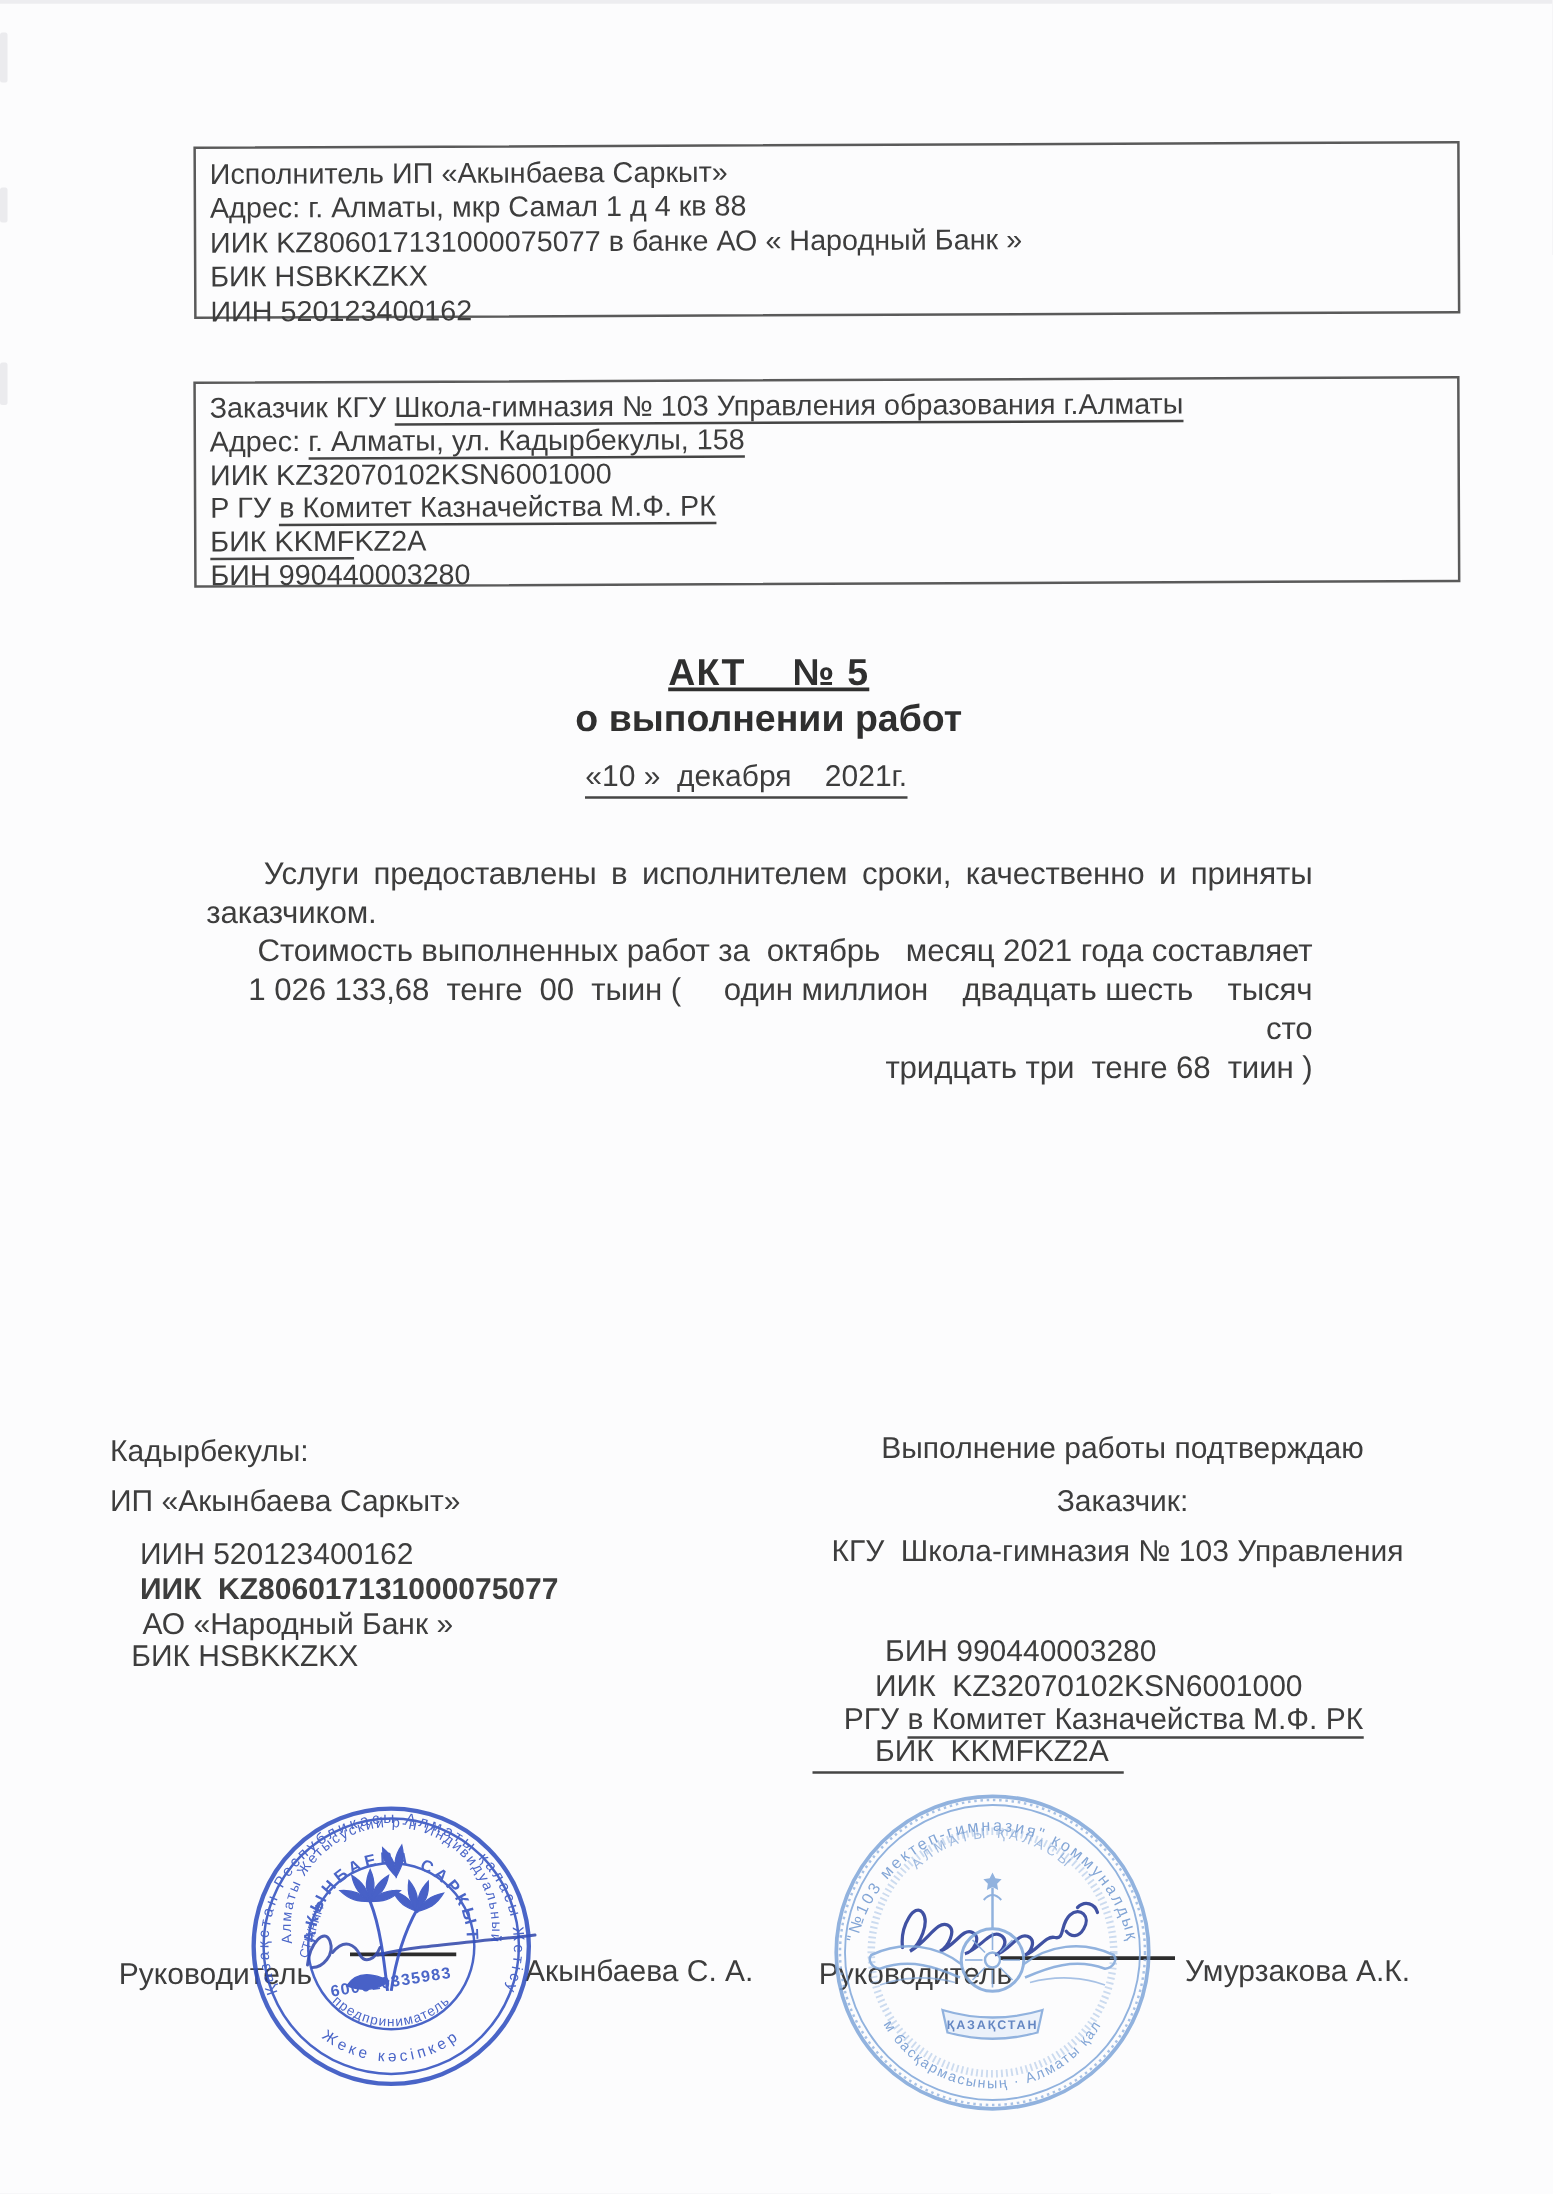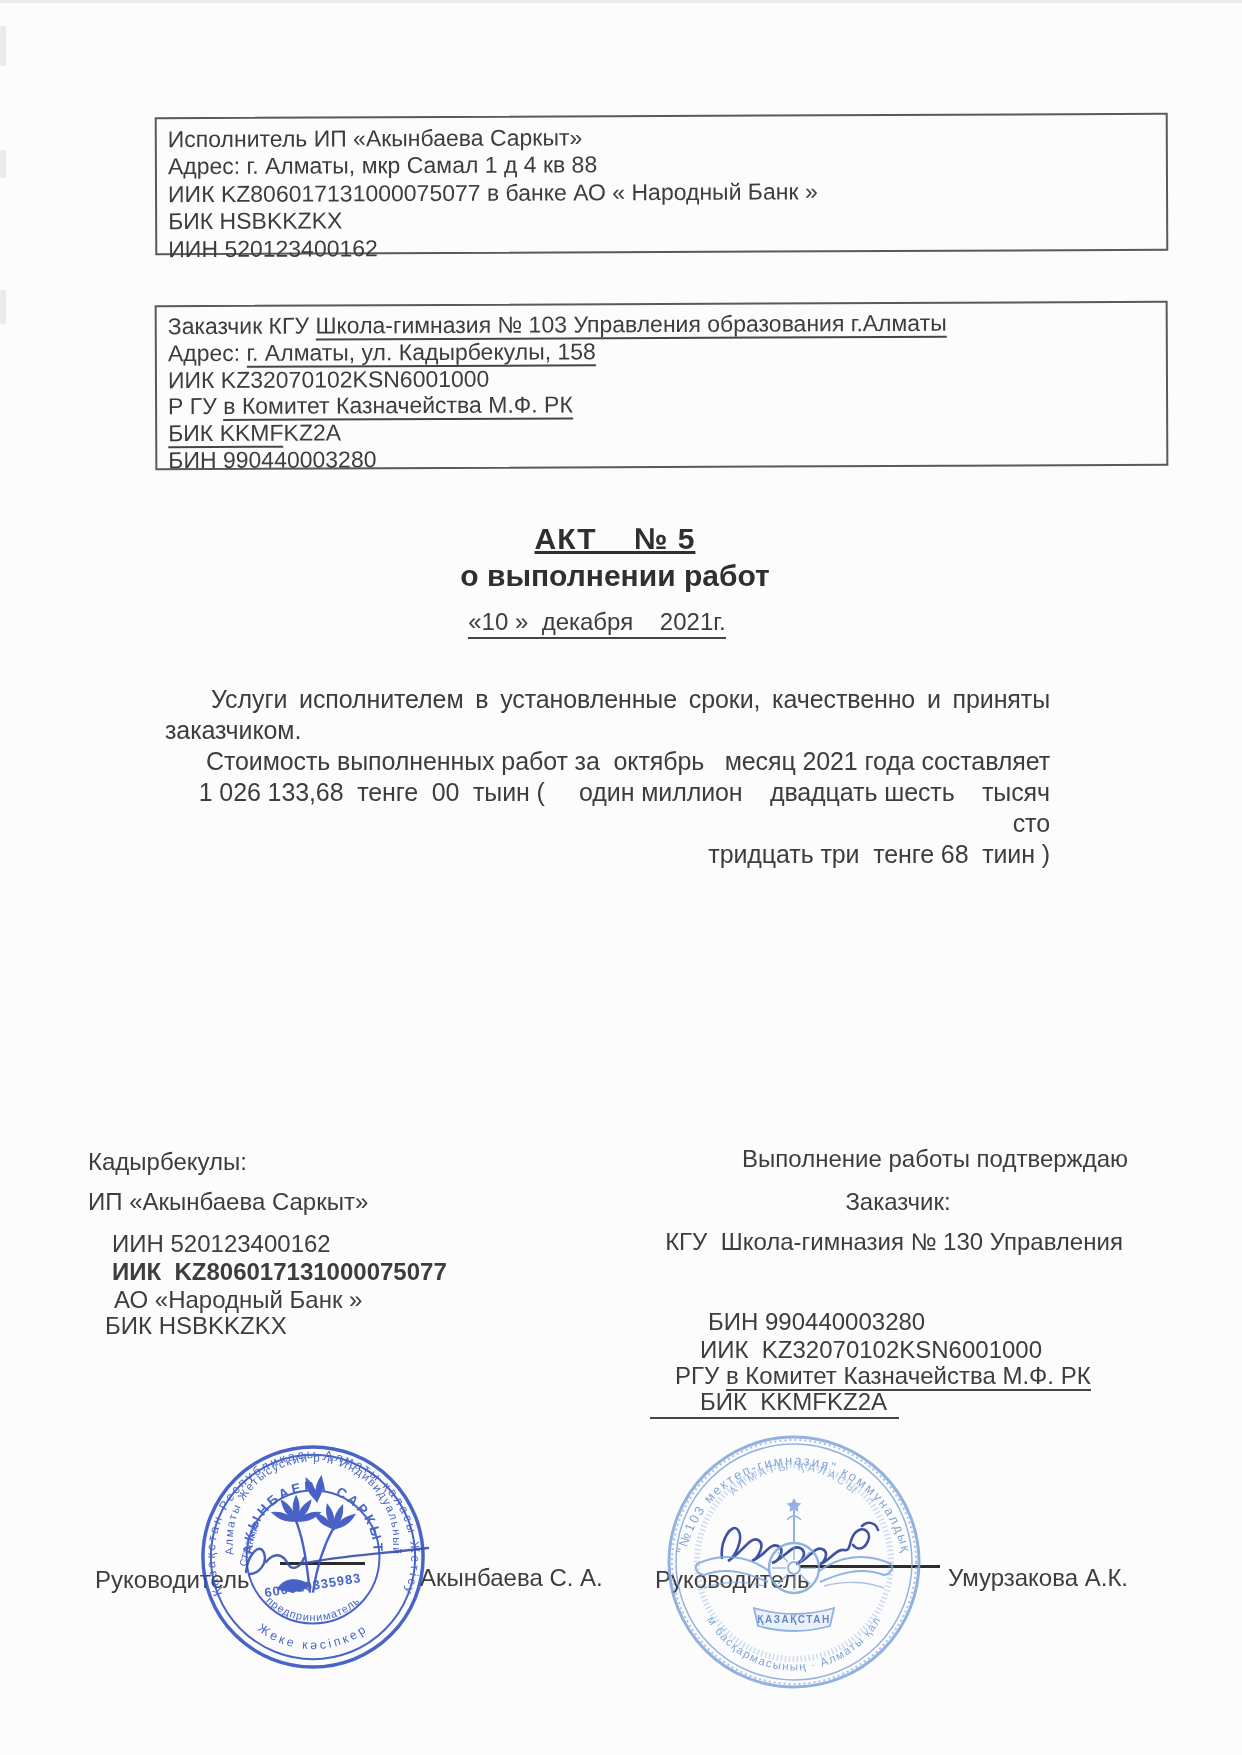--- a/index.html
+++ b/index.html
@@ -72,36 +72,36 @@
     <div class="bline"><span>Р ГУ </span><span class="useg">в Комитет Казначейства М.Ф. РК</span></div>
     <div class="bline"><span class="useg">БИК KKMF</span><span>KZ2A</span></div>
     <div class="bline"><span>БИН 990440003280</span></div>
   </div>
 
   <div class="title1">АКТ    № 5</div>
   <div class="title2">о выполнении работ</div>
   <div class="docdate"><span>«10 »  декабря    2021г.</span></div>
 
   <div class="docbody">
-    <p class="jp">Услуги исполнителем в установленные сроки, качественно и приняты заказчиком.</p>
+    <p class="jp">Услуги предоставлены в исполнителем сроки, качественно и приняты заказчиком.</p>
     <p class="lp">Стоимость выполненных работ за  октябрь   месяц 2021 года составляет</p>
     <p class="lp"> 1 026 133,68  тенге  00  тыин (     один миллион    двадцать шесть    тысяч     сто
 тридцать три  тенге 68  тиин )</p>
   </div>
 
   <div class="absline" style="left:88px;top:1148px;">Кадырбекулы:</div>
   <div class="absline" style="left:88px;top:1188px;">ИП «Акынбаева Саркыт»</div>
   <div class="absline" style="left:112px;top:1230px;">ИИН 520123400162</div>
   <div class="absline" style="left:112px;top:1258px;font-weight:bold;">ИИК  KZ806017131000075077</div>
   <div class="absline" style="left:114px;top:1286px;">АО «Народный Банк »</div>
   <div class="absline" style="left:105px;top:1312px;">БИК HSBKKZKX</div>
 
-  <div class="absline ctr" style="left:668px;top:1145px;width:460px;text-align:right;">Выполнение работы подтверждаю</div>
+  <div class="absline ctr" style="left:668px;top:1145px;width:460px;">Выполнение работы подтверждаю</div>
   <div class="absline ctr" style="left:668px;top:1188px;width:460px;">Заказчик:</div>
-  <div class="absline ctr" style="left:664px;top:1228px;width:460px;">КГУ  Школа-гимназия № 130 Управления</div>
+  <div class="absline ctr" style="left:664px;top:1228px;width:460px;">КГУ  Школа-гимназия № 103 Управления</div>
   <div class="absline" style="left:708px;top:1308px;">БИН 990440003280</div>
   <div class="absline" style="left:700px;top:1336px;">ИИК  KZ32070102KSN6001000</div>
   <div class="absline" style="left:675px;top:1362px;"><span>РГУ </span><span class="useg">в Комитет Казначейства М.Ф. РК</span></div>
   <div class="absline" style="left:650px;top:1388px;"><span class="bik-ext">БИК  KKMFKZ2A</span></div>
 
   <div class="absline" style="left:95px;top:1566px;">Руководитель</div>
   <div class="sigline" style="left:280px;top:1562px;width:85px;"></div>
   <div class="absline" style="left:420px;top:1564px;">Акынбаева С. А.</div>
 
   <div class="absline" style="left:655px;top:1566px;">Руководитель</div>

